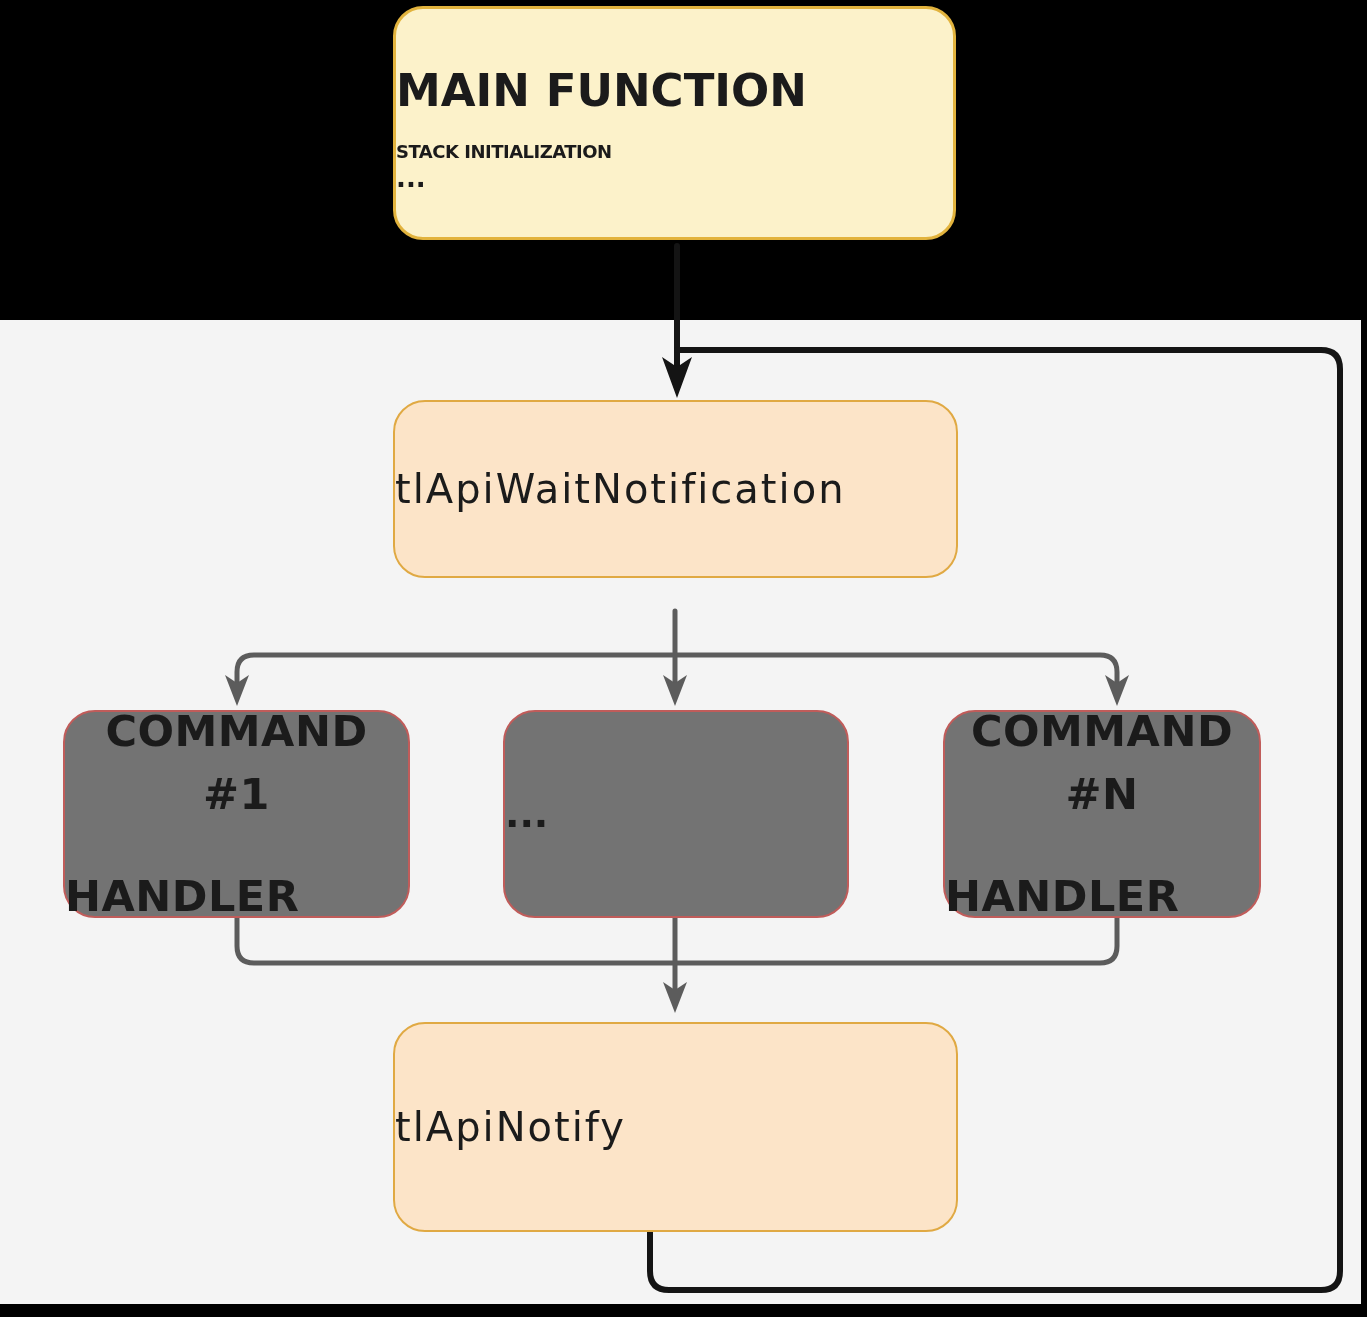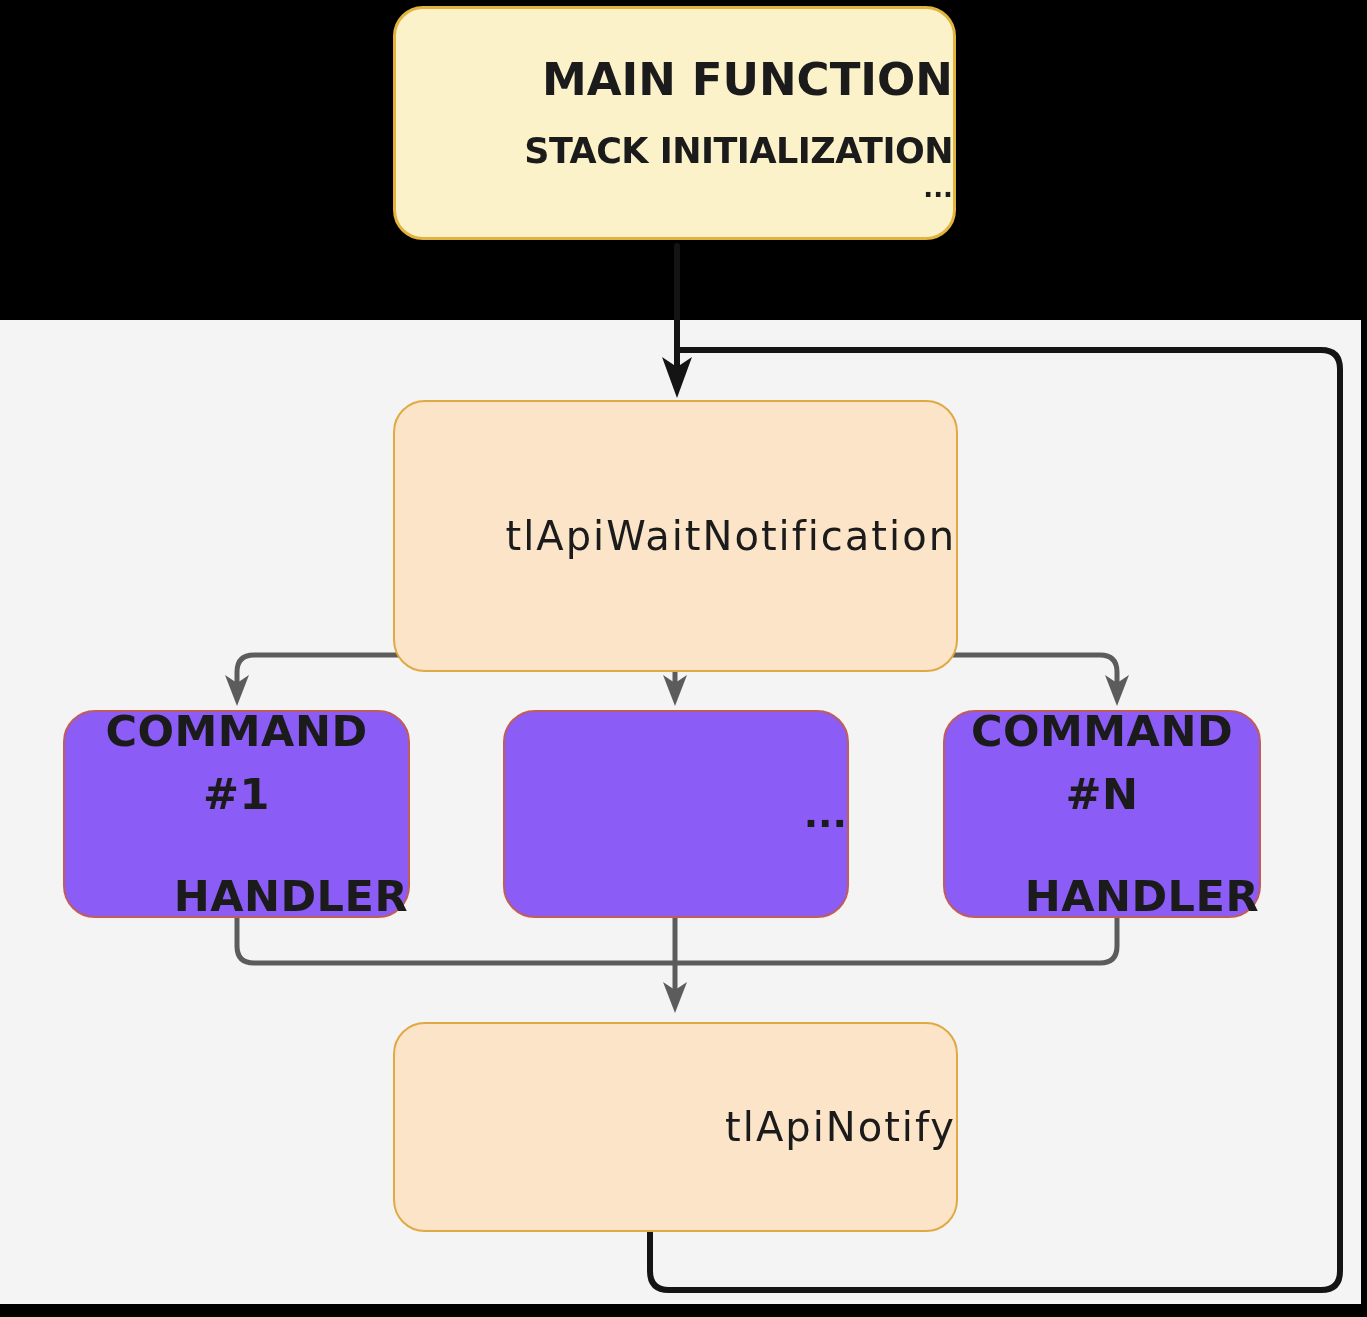--- a/index.html
+++ b/index.html
@@ -23,55 +23,55 @@
   .connector-layer {
     position: absolute;
     left: 0;
     top: 0;
   }
   .node {
     position: absolute;
     box-sizing: border-box;
     display: flex;
     flex-direction: column;
-    align-items: flex-end;
+    align-items: flex-start;
     justify-content: center;
     text-align: center;
   }
   .node-yellow {
     background: #fcf2ca;
     border: 3px solid #e2b33d;
     border-radius: 30px;
   }
   .node-peach {
     background: #fce4c8;
     border: 2px solid #e0a943;
     border-radius: 32px;
   }
   .node-pink {
-    background: #8b5cf6;
+    background: #737373;
     border: 2px solid #c05c5a;
     border-radius: 32px;
     gap: 40px;
   }
   .main-box       { left: 393px; top: 6px;    width: 563px; height: 234px; padding-top: 4px; }
-  .wait-box       { left: 393px; top: 400px;  width: 565px; height: 272px; }
+  .wait-box       { left: 393px; top: 400px;  width: 565px; height: 178px; }
   .cmd1-box       { left: 63px;  top: 710px;  width: 347px; height: 208px; }
   .cmd-dots-box   { left: 503px; top: 710px;  width: 346px; height: 208px; }
   .cmdn-box       { left: 943px; top: 710px;  width: 318px; height: 208px; }
   .notify-box     { left: 393px; top: 1022px; width: 565px; height: 210px; }
 
   .main-title {
     font-size: 45px;
     font-weight: bold;
     letter-spacing: 0px;
     margin-bottom: 24px;
   }
   .main-detail {
-    font-size: 35px;
+    font-size: 18px;
     font-weight: bold;
     line-height: 1.23;
     letter-spacing: -0.5px;
   }
   .main-ellipsis {
     font-size: 26px;
     font-weight: bold;
     margin-top: 8px;
     line-height: 0.6;
   }

